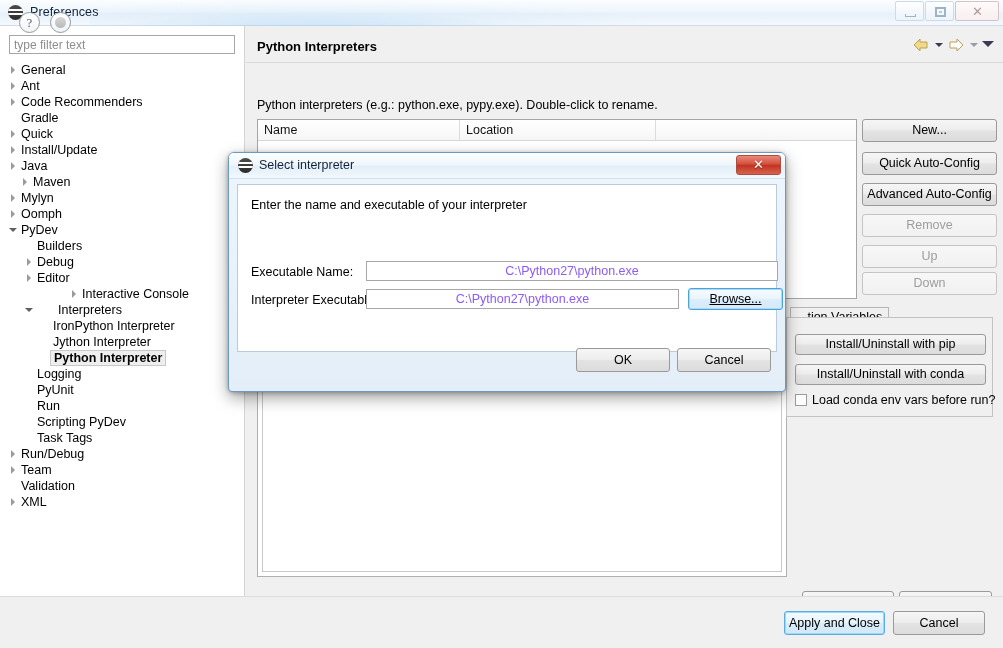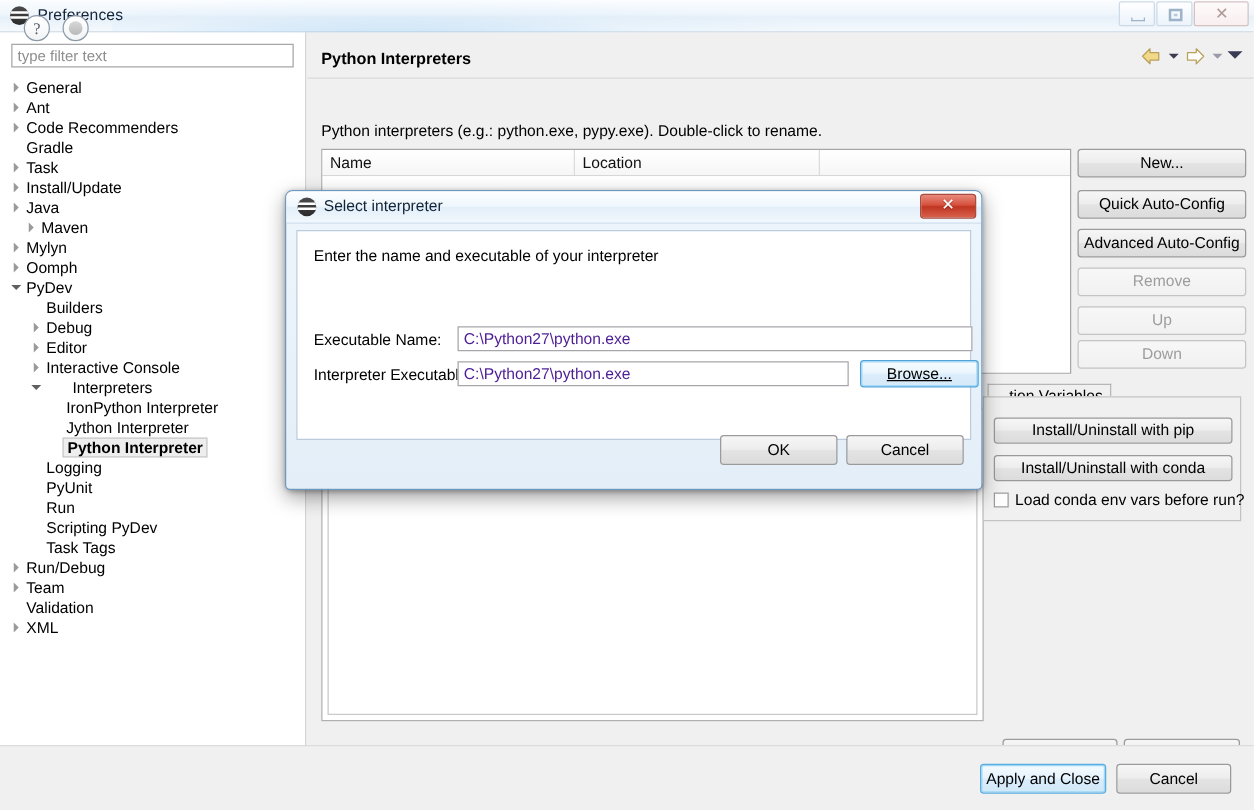--- a/index.html
+++ b/index.html
@@ -528,22 +528,23 @@
   }
   .field-input {
     position: absolute;
     height: 20px;
     border: 1px solid #a7a6aa;
     background: #ffffff;
     box-sizing: border-box;
     font-family: "Liberation Sans", sans-serif;
     font-size: 12.5px;
     padding: 0 4px;
-    color: #4c1d95;
+    color: #8b5cf6;
     outline: none;
+    text-align: center;
   }
   #browse-btn {
     position: absolute;
     left: 450px; top: 103px;
     width: 95px; height: 22px;
     border: 1px solid #4ea3dc;
     border-radius: 3px;
     box-shadow: 0 0 0 1px #a7daf5 inset;
     background: linear-gradient(180deg,#f6fcff 0%, #e9f5fd 48%, #dcedfb 52%, #d5e9f8 100%);
     font-size: 12.5px;
@@ -610,21 +611,21 @@
         <div class="tnode" style="padding-left: 8px;">
           <span class="arrow collapsed"></span>
           <span class="tlabel">Code Recommenders</span>
         </div>
         <div class="tnode" style="padding-left: 8px;">
           <span class="arrow"></span>
           <span class="tlabel">Gradle</span>
         </div>
         <div class="tnode" style="padding-left: 8px;">
           <span class="arrow collapsed"></span>
-          <span class="tlabel">Task</span>
+          <span class="tlabel">Quick</span>
         </div>
         <div class="tnode" style="padding-left: 8px;">
           <span class="arrow collapsed"></span>
           <span class="tlabel">Install/Update</span>
         </div>
         <div class="tnode" style="padding-left: 8px;">
           <span class="arrow collapsed"></span>
           <span class="tlabel">Java</span>
         </div>
         <div class="tnode" style="padding-left: 20px;">
@@ -648,21 +649,21 @@
           <span class="tlabel">Builders</span>
         </div>
         <div class="tnode" style="padding-left: 24px;">
           <span class="arrow collapsed"></span>
           <span class="tlabel">Debug</span>
         </div>
         <div class="tnode" style="padding-left: 24px;">
           <span class="arrow collapsed"></span>
           <span class="tlabel">Editor</span>
         </div>
-        <div class="tnode" style="padding-left: 24px;">
+        <div class="tnode" style="padding-left: 24px; margin-left: 45px;">
           <span class="arrow collapsed"></span>
           <span class="tlabel">Interactive Console</span>
         </div>
         <div class="tnode" style="padding-left: 24px; gap: 21px;">
           <span class="arrow expanded"></span>
           <span class="tlabel">Interpreters</span>
         </div>
         <div class="tnode" style="padding-left: 40px;">
           <span class="arrow"></span>
           <span class="tlabel">IronPython Interpreter</span>

